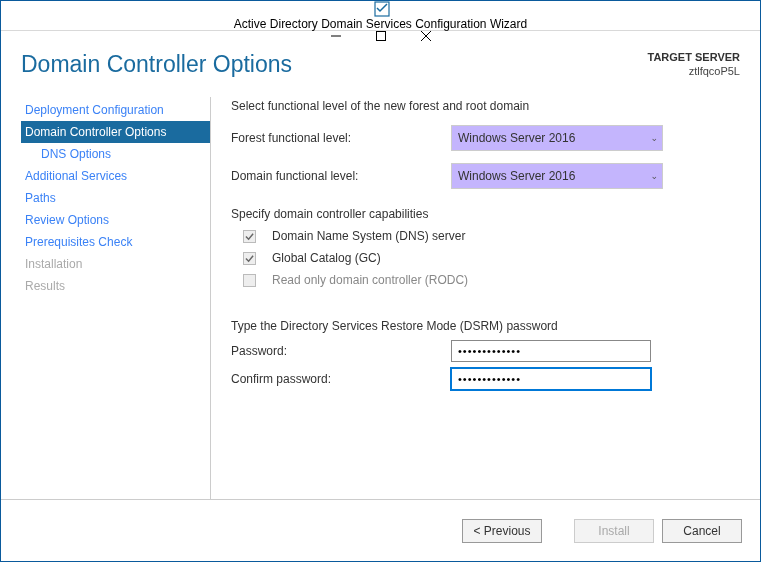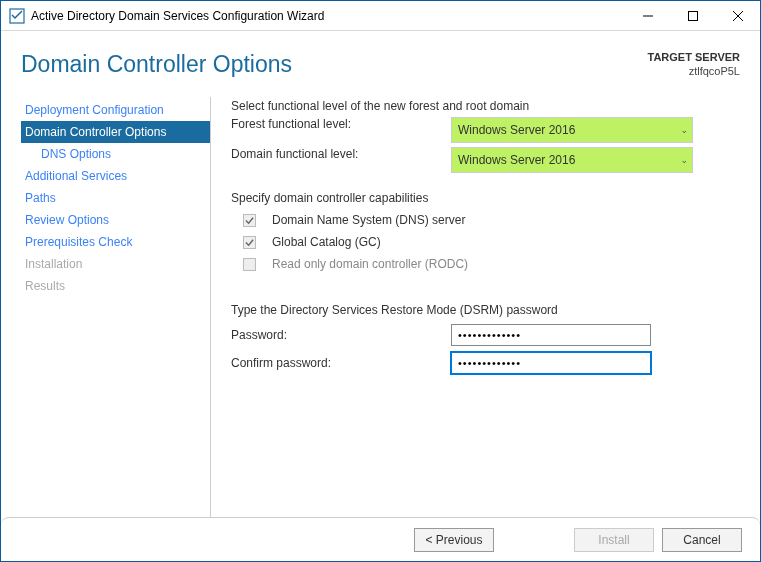--- a/index.html
+++ b/index.html
@@ -1,56 +1,56 @@
 <!DOCTYPE html>
 <html><head>
   <meta charset="utf-8">
   <style>
     * { margin: 0; padding: 0; box-sizing: border-box; font-family: "Segoe UI", Tahoma, sans-serif; }
     body { background: #fff; width: 761px; height: 562px; overflow: hidden; border: 1px solid #0a5a9c; display: flex; flex-direction: column; }
 
-    .titlebar { height: 30px; background: #fff; display: flex; align-items: center; border-bottom: 1px solid #d9d9d9; }
+    .titlebar { height: 30px; background: #fff; display: flex; align-items: center; border-bottom: 1px solid #d9d9d9; flex-direction: column; }
     .titlebar .icon { width: 16px; height: 16px; margin: 0 6px 0 8px; display:flex; align-items:center; justify-content:center; }
     .titlebar .title { font-size: 12px; color: #000; flex: 1; }
     .titlebar .winbtns { display:flex; height:100%; }
     .titlebar .winbtn { width: 45px; height:100%; display:flex; align-items:center; justify-content:center; font-size:10px; color:#000; }
     .titlebar .winbtn svg { width:10px; height:10px; }
 
     .header { height: 66px; display:flex; align-items:center; padding: 0 20px; }
     .header h1 { font-size: 23px; font-weight: 400; color: #1a6b9f; letter-spacing: 0px; }
     .header .target { margin-left:auto; text-align:right; font-size:11px; color:#444; line-height:1.3; }
     .header .target .lbl { font-weight:bold; color:#333;margin-left:28px; }
 
     .body { flex:1; display:flex; padding: 0 0 0 20px; }
     .steps { width: 190px; border-right: 1px solid #ccc; padding-top: 2px; }
     .step { font-size: 12px; color:#3b82f6; padding: 4px 10px 4px 4px; cursor:default; }
     .step.sel { background:#1a6b9f; color:#fff; }
     .step.sub { padding-left: 20px; }
     .step.dis { color:#aaa; }
 
     .main { flex:1; padding: 2px 28px 0 20px; font-size:12px; color:#333; position:relative; }
-    .row { display:flex; height:26px; margin-top: 4px; }
+    .row { display:flex; align-items:center; height:26px; margin-top: 12px; }
     .row .lbl { width: 220px; }
-    .sel-input { width: 242px; background:#bef264; border:1px solid #ccc; height:22px; display:flex; align-items:center; padding:12px 6px; font-size:12px; color:#333; position:relative; }
+    .sel-input { width: 212px; background:#c4b5fd; border:1px solid #ccc; height:22px; display:flex; align-items:center; padding:12px 6px; font-size:12px; color:#333; position:relative; }
     .sel-input .chev { position:absolute; right:4px; font-size:9px; color:#555; }
     .section-label { margin-top: 18px; margin-bottom: 4px; }
     .chkrow { display:flex; align-items:center; height:22px; padding-left: 12px; gap:16px; }
     .chk { width:13px; height:13px; border:1px solid #888; background:#fff; display:flex; align-items:center; justify-content:center; font-size:10px; color:#333; }
     .chk.dis { background:#eee; border-color:#bbb; color:#bbb; }
     .chk .mark { width:9px; height:9px; }
     .pwrow { display:flex; align-items:center; height:28px; margin-top:0; }
     .pwrow .lbl { width:220px; }
     .pwinput { width:200px; height:22px; border:1px solid #888; padding:0 6px; font-size:11px; letter-spacing:1px; }
     .pwinput.focus { border:1px solid #0078d7; outline:1px solid #0078d7; }
 
     .morelink { color:#1a6b9f; font-size:12px; position:absolute; bottom:10px; left:20px; cursor:pointer; }
 
-    .footer { height: 44px; border-top:1px solid #ccc; display:flex; align-items:center; justify-content:flex-end; gap:8px; padding:0 18px;border-radius:8px; }
+    .footer { height: 62px; border-top:1px solid #ccc; display:flex; align-items:center; justify-content:flex-end; gap:8px; padding:0 18px; }
     .btn { min-width:80px; height:24px; border:1px solid #999; background:#f3f3f3; font-size:12px; color:#333; cursor:pointer; }
-    .btn.dis { color:#aaa; border-color:#ccc; cursor:default;margin-left:48px; }
+    .btn.dis { color:#aaa; border-color:#ccc; cursor:default; }
   </style>
 </head>
 <body>
 
 <div class="titlebar">
   <span class="icon">
     <svg viewBox="0 0 16 16">
         <rect x="1" y="1" width="14" height="14" fill="none" stroke="#1a6b9f" stroke-width="1.2"></rect>
         <path d="M3 7 L6 10 L13 3" fill="none" stroke="#1a6b9f" stroke-width="1.5"></path>
       </svg>

